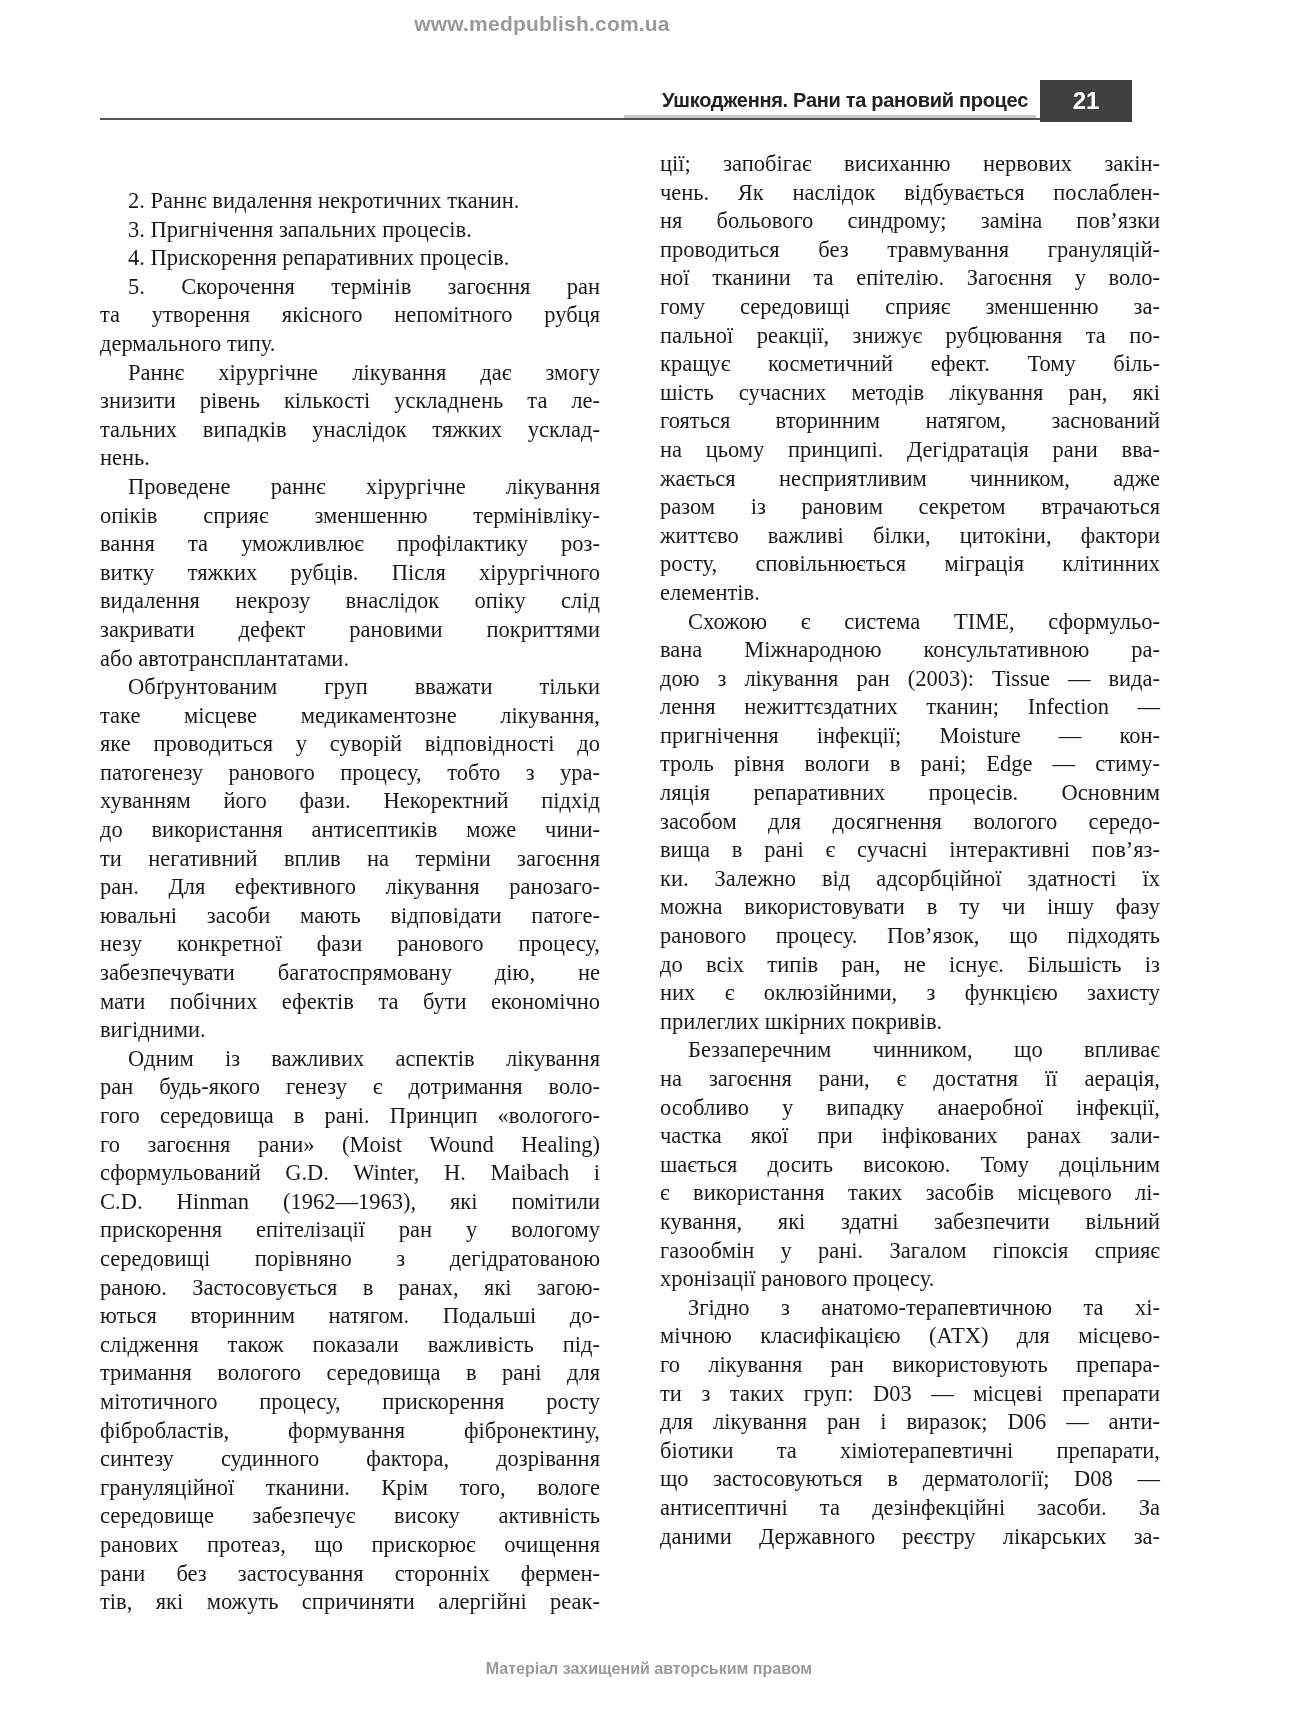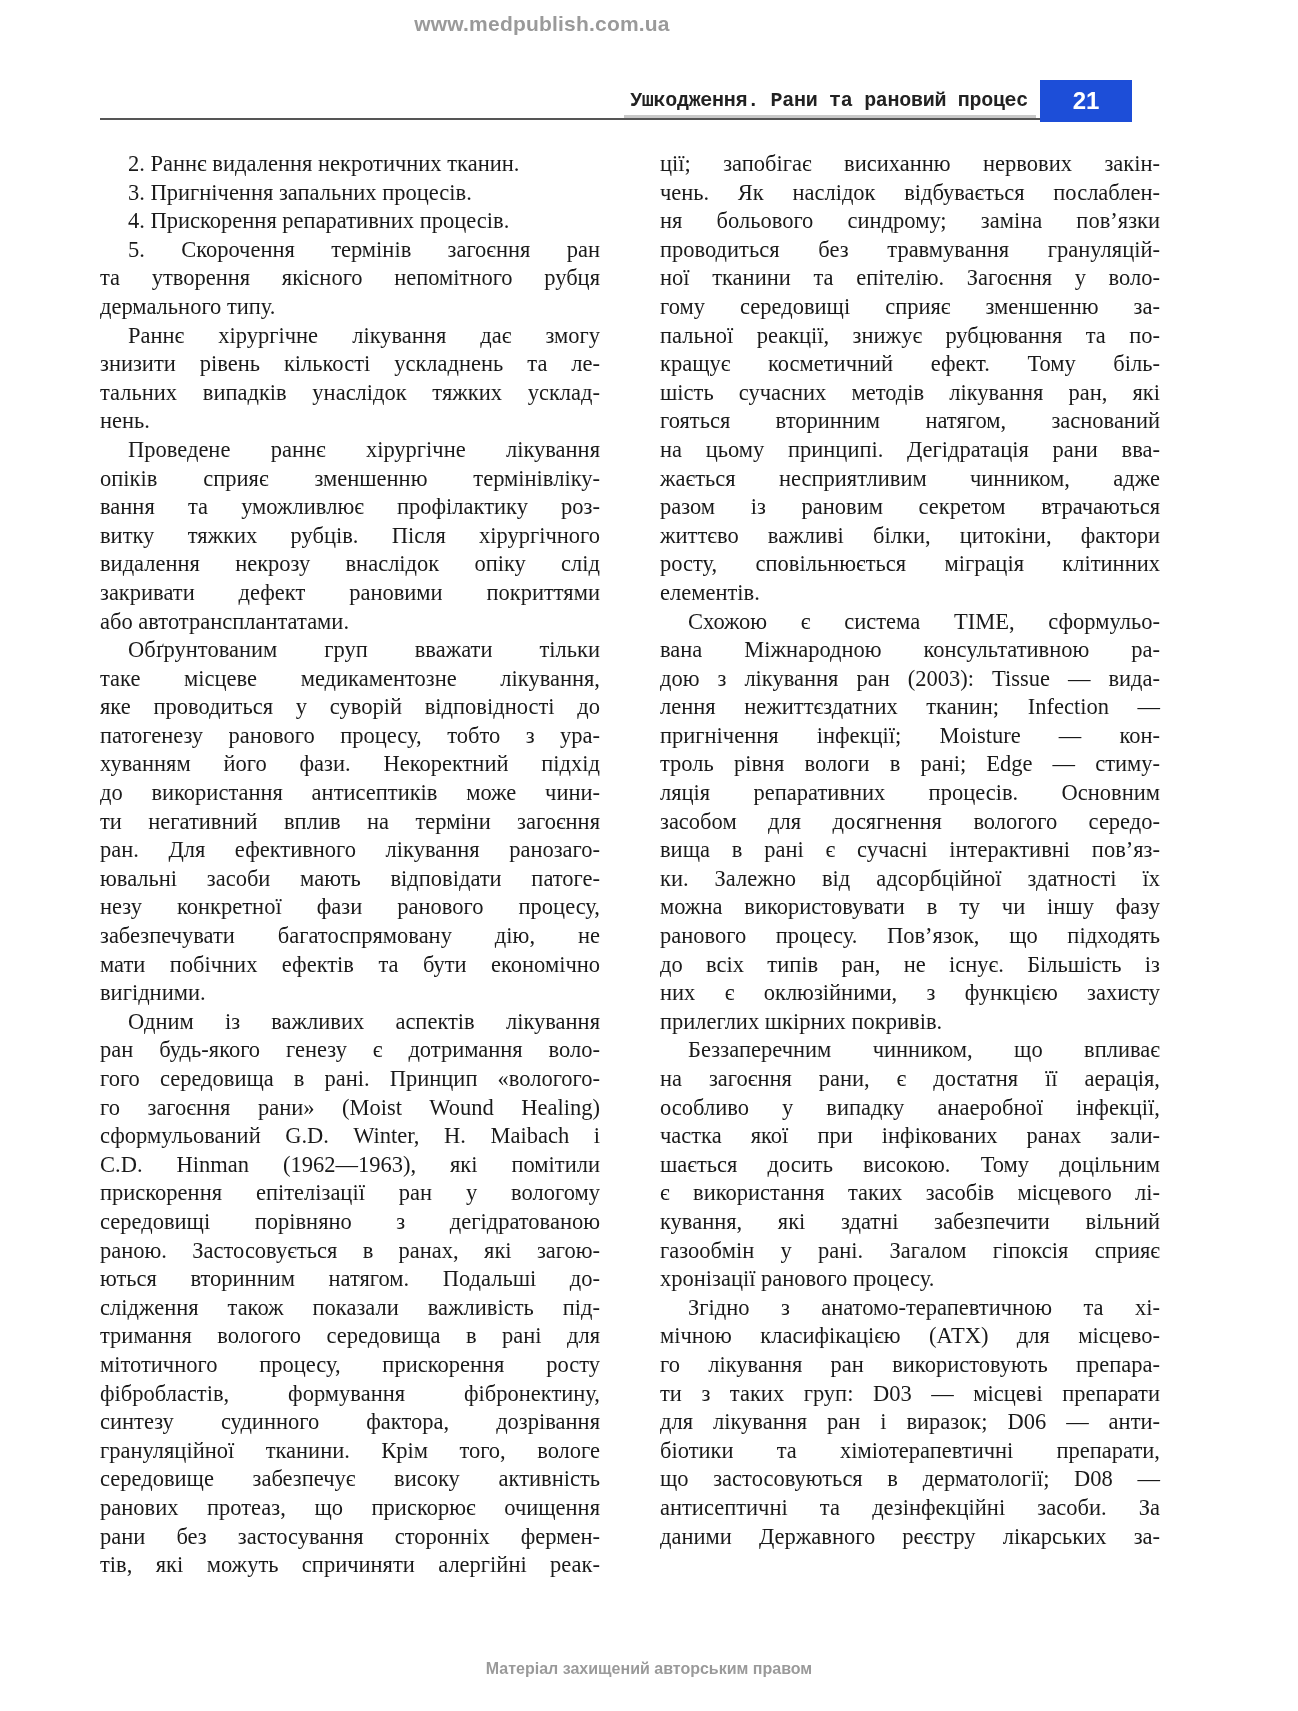--- a/index.html
+++ b/index.html
@@ -13,36 +13,36 @@
     position: absolute; top: 80px; left: 100px; width: 1032px; height: 40px;
   }
   .header-rule {
     position: absolute; left: 0; bottom: 0; width: 1032px; height: 2px; background: #555;
   }
   .header-subrule {
     position: absolute; left: 524px; bottom: 2px; width: 412px; height: 3px; background: #c8c8c8;
   }
   .header-title {
     position: absolute; right: 104px; bottom: 8px;
-    font-family: Liberation Mono, monospace; font-weight: bold; font-size: 20px; color: #222;
+    font-family: Liberation Sans, sans-serif; font-weight: bold; font-size: 20px; color: #222;
     letter-spacing: -0.3px;
   }
   .page-number-box {
-    position: absolute; right: 0; top: 0; width: 92px; height: 42px; background: #1d4ed8;
+    position: absolute; right: 0; top: 0; width: 92px; height: 42px; background: #404040;
     color: #ffffff; font-family: "Liberation Sans", sans-serif; font-weight: bold; font-size: 24px;
     display: flex; align-items: center; justify-content: center;
   }
   .columns {
     position: absolute; top: 150px; left: 100px; width: 1032px;
   }
   .col {
     position: absolute; top: 0; width: 500px;
     font-family: "Liberation Serif", serif; font-size: 22.5px; line-height: 28.6px; color: #1a1a1a;
   }
-  .col-left { left: 0; }
+  .col-left { left: 0; margin-top: 37px; }
   .col-right { left: 560px; }
   .line {
     display: block; white-space: nowrap; text-align: justify; text-align-last: justify;
     height: 28.6px; overflow: visible;
   }
   .line.last { text-align-last: left; }
   .line.indent { padding-left: 28px; }
   .watermark-bottom {
     position: absolute; top: 1660px; left: 0; width: 1298px; text-align: center;
     font-family: "Liberation Sans", sans-serif; font-weight: bold; font-size: 16px; color: #9a9a9a;

